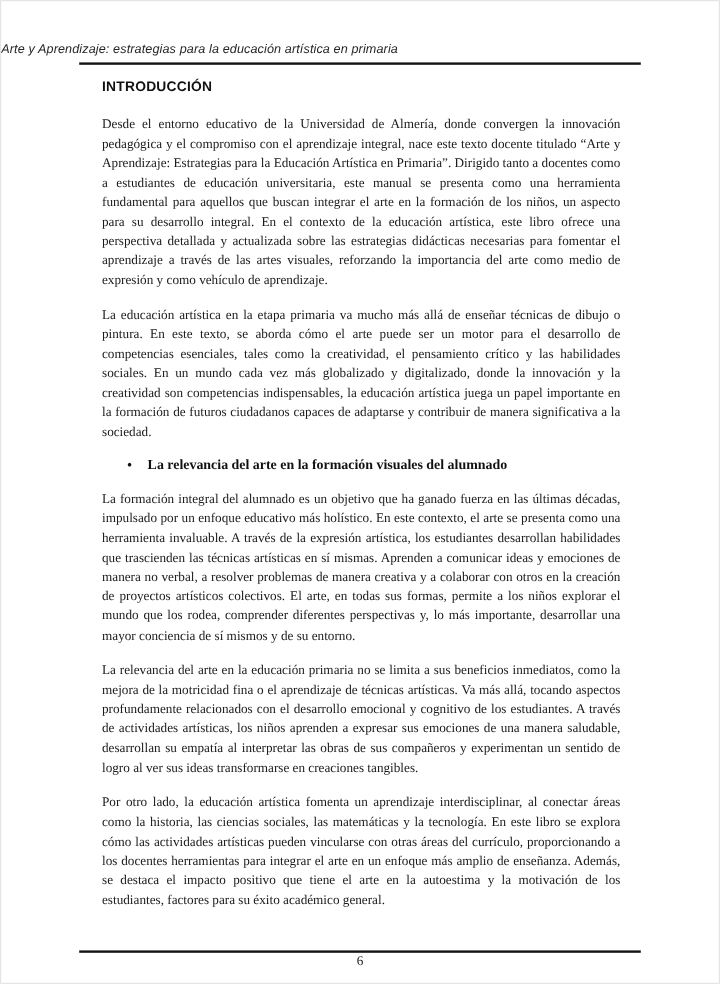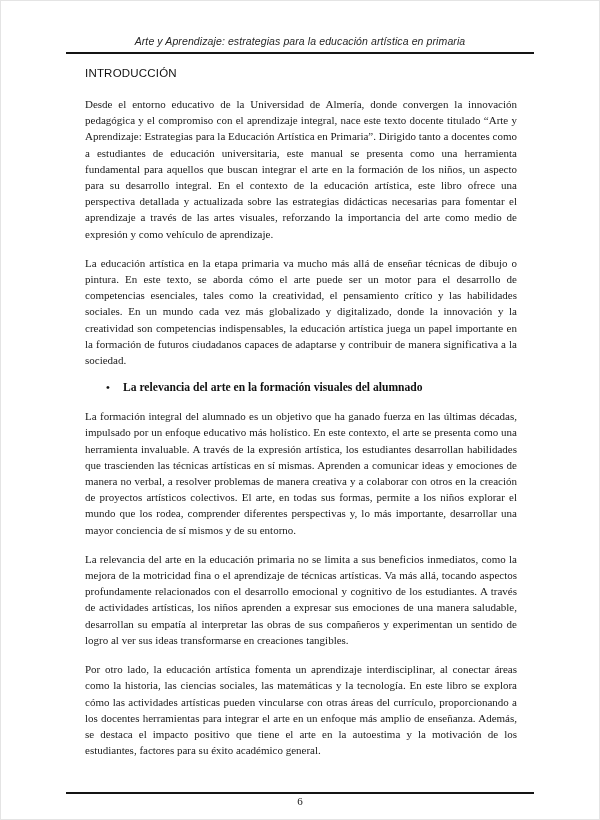--- a/index.html
+++ b/index.html
@@ -21,21 +21,21 @@
     position: absolute;
     top: 0;
     left: 0;
     right: 0;
   }
   .running-title {
     position: absolute;
     top: 34px;
     left: 0;
     right: 0;
-    text-align: center;
+    text-align: left;
     font-family: "Liberation Sans", sans-serif;
     font-style: italic;
     font-size: 10.5px;
     color: #262626;
     letter-spacing: 0.1px;
   }
   .header-rule {
     position: absolute;
     top: 51px;
     left: 65px;
@@ -45,21 +45,21 @@
   }
   
   .content {
     position: absolute;
     top: 66px;
     left: 84px;
     width: 432px;
   }
   .section-title {
     font-family: "Liberation Sans", sans-serif;
-    font-weight: normal;
+    font-weight: bold;
     font-size: 11.5px;
     color: #111111;
     letter-spacing: 0.2px;
     margin: 0 0 17px 0;
   }
   .body-para {
     font-family: "Liberation Serif", serif;
     font-size: 11px;
     line-height: 16.2px;
     color: #1a1a1a;

